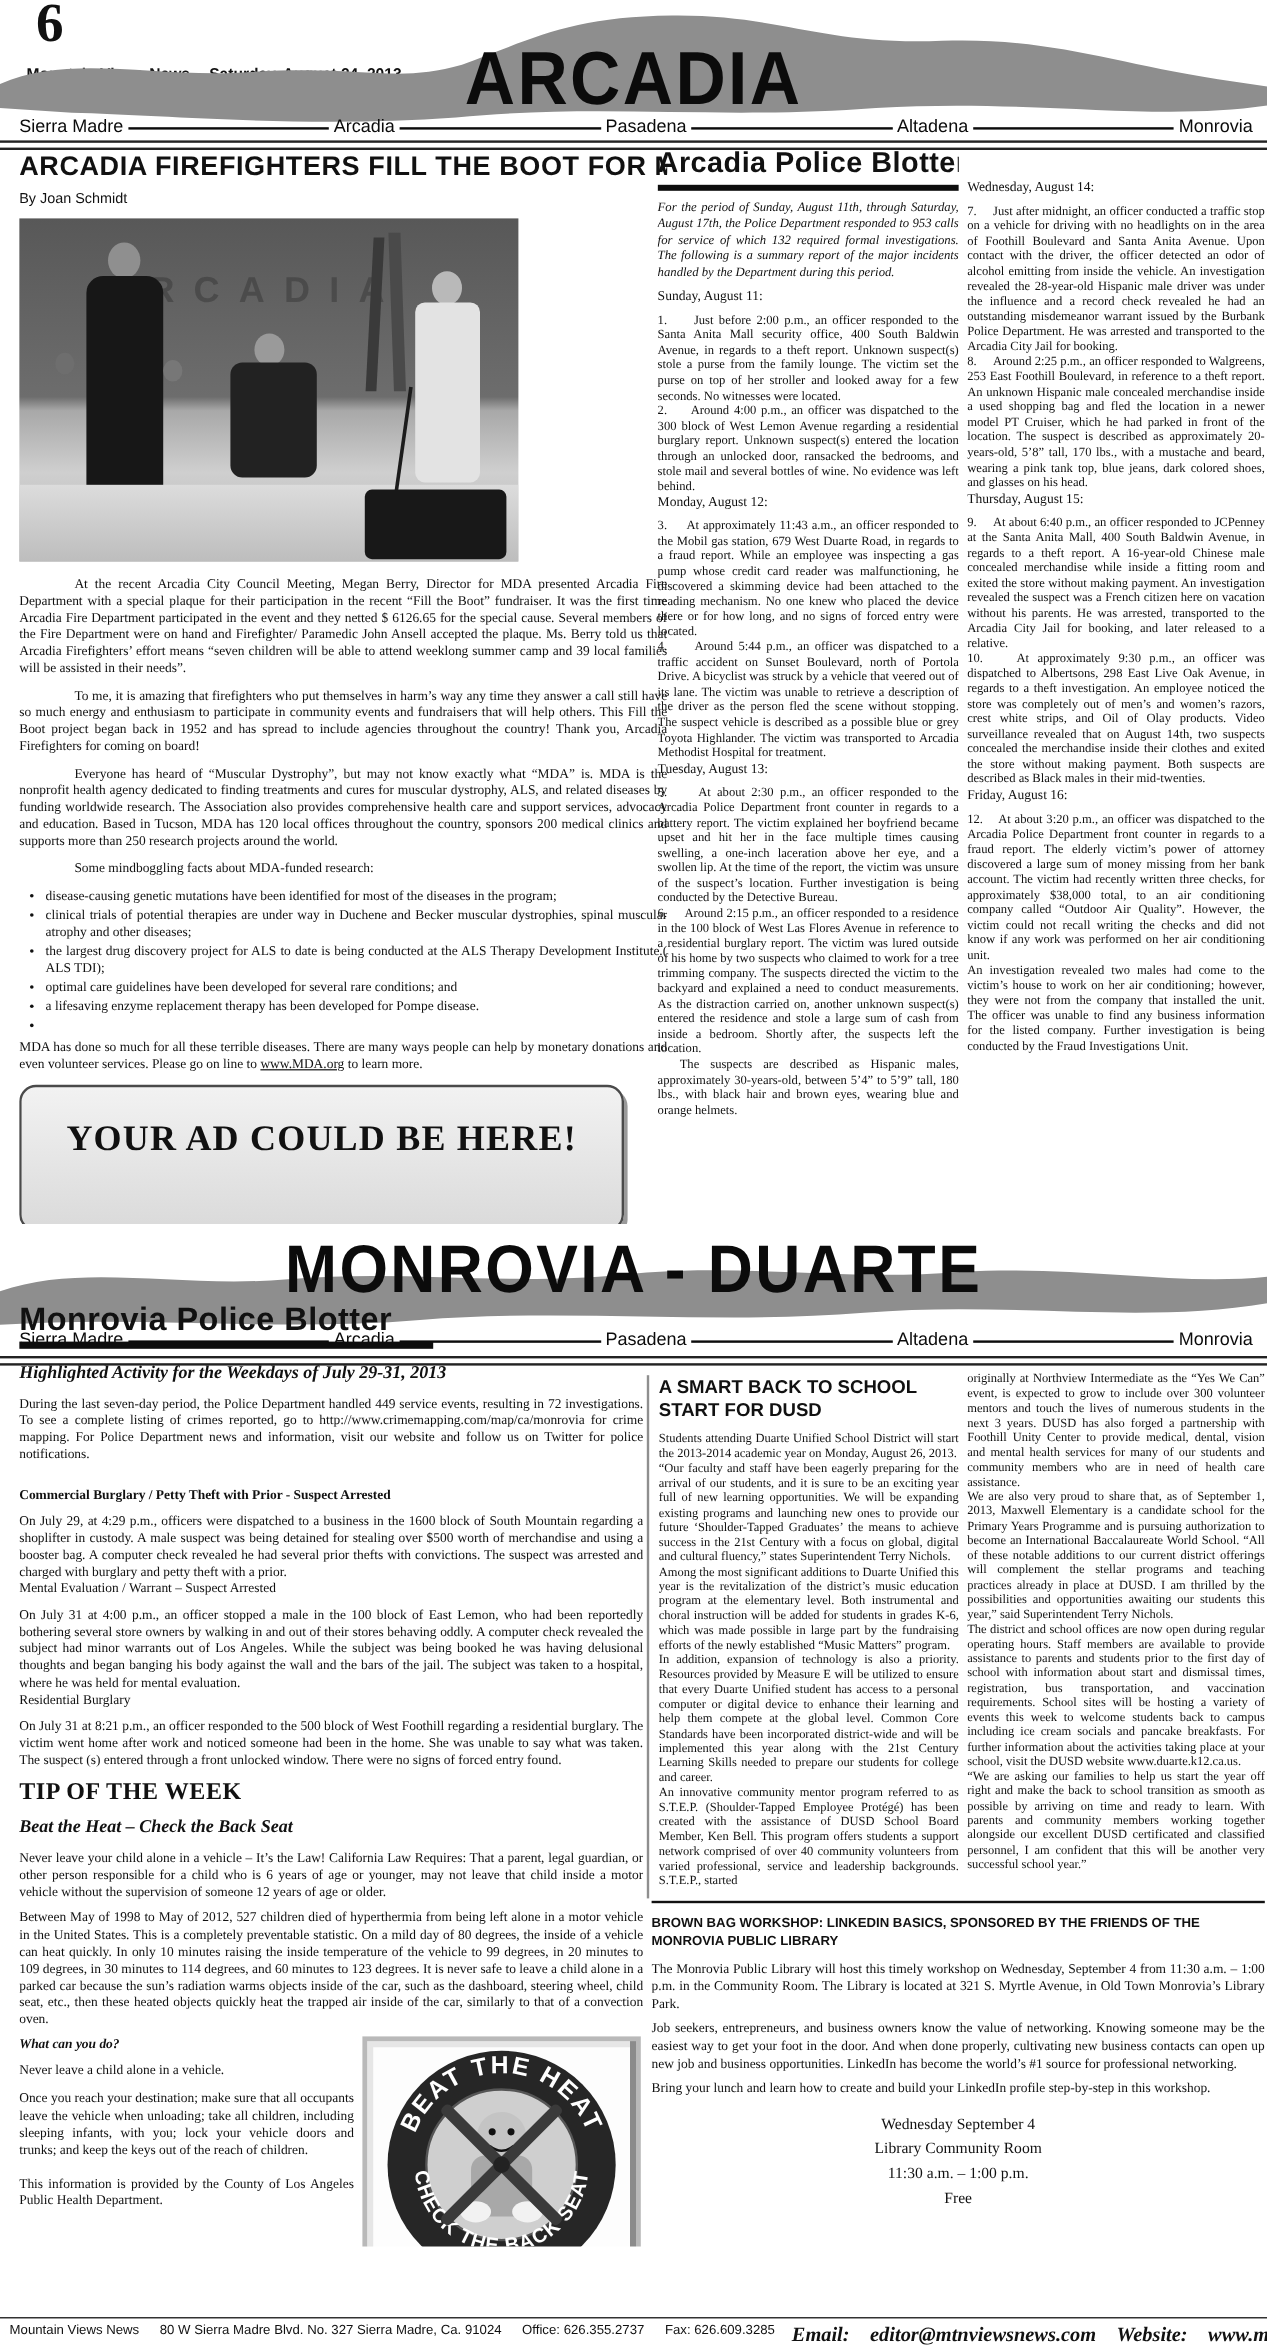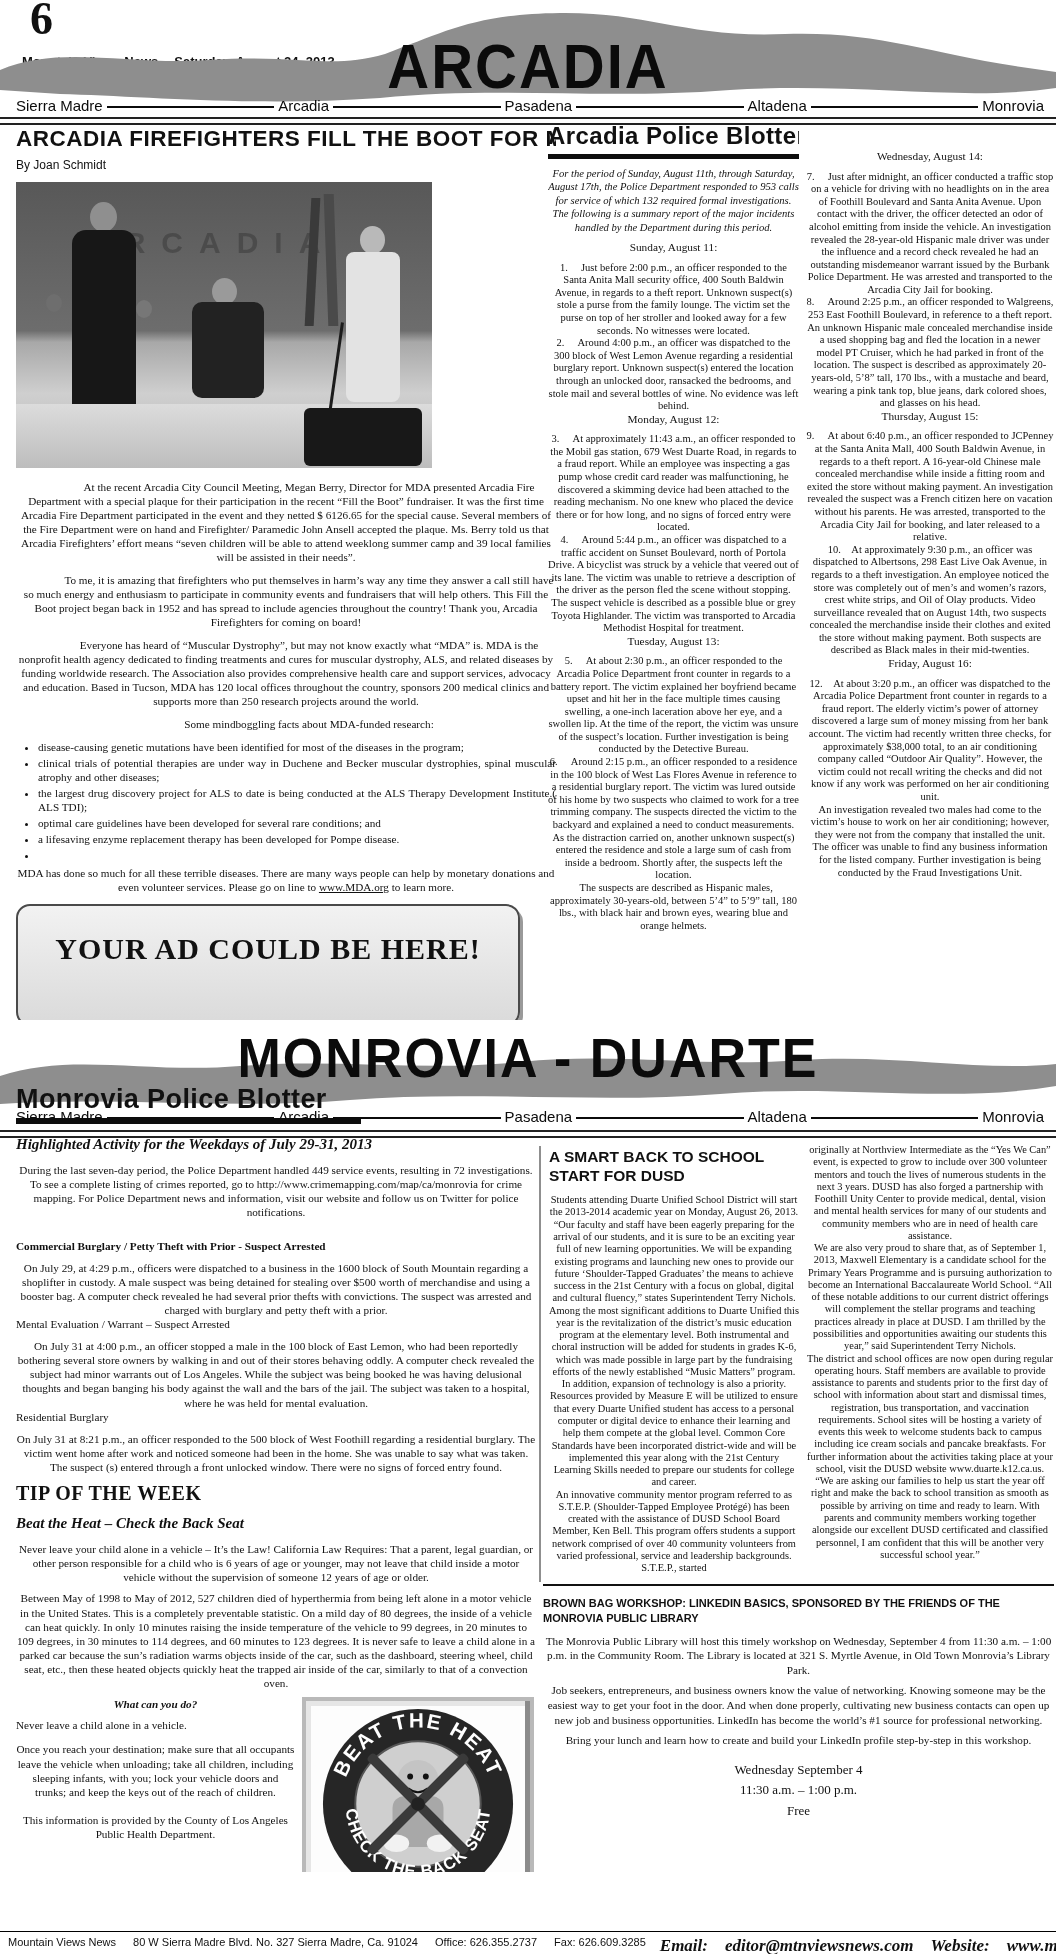--- a/index.html
+++ b/index.html
@@ -15,21 +15,21 @@
   .banner-title{position:absolute;left:0;right:0;text-align:center;font-weight:800;
         font-family:"Liberation Sans",sans-serif;color:#0b0b0b;letter-spacing:2px;
         transform:scaleY(1.08);}
   .cities{position:absolute;left:16px;right:12px;display:flex;align-items:center;
         font-family:"Liberation Sans",sans-serif;font-size:15px;font-weight:500;color:#0b0b0b;}
   .cities .seg{flex:1;height:2px;background:#0b0b0b;margin:2px 4px 0;}
   .dbl-rule{position:absolute;left:0;right:0;height:4px;border-top:2px solid #222;border-bottom:2px solid #222;}
 
   
   .col{position:absolute;overflow:hidden;text-align:justify;}
-  .col p{margin:0 0 7px;text-align:center;}
+  .col p{margin:0 0 7px;}
 
   
   .art-title{font-family:"Liberation Sans",sans-serif;font-weight:800;font-size:22.5px;
         letter-spacing:.5px;white-space:nowrap;text-align:left;}
   .byline{font-family:"Liberation Sans",sans-serif;font-size:12px;margin-top:6px;text-align:left;}
   .photo{position:relative;width:416px;height:286px;margin-top:10px;overflow:hidden;
         background:linear-gradient(180deg,#585858 0%,#6d6d6d 52%,#a8a8a8 56%,#cfcfcf 74%,#b3b3b3 100%);}
   .ph-walltext{position:absolute;left:70px;top:44px;font-family:"Liberation Sans",sans-serif;
         font-weight:800;font-size:30px;letter-spacing:16px;color:rgba(0,0,0,.22);}
   .ph{position:absolute;}
@@ -291,20 +291,21 @@
 
   <div class="col bb" style="left:543px;top:1584px;width:511px;height:340px;">
     <div class="bb-title">BROWN BAG WORKSHOP:  LINKEDIN BASICS, SPONSORED BY THE FRIENDS OF THE MONROVIA PUBLIC LIBRARY</div>
     <div class="bb-body">
       <p>The Monrovia Public Library will host this timely workshop on Wednesday, September 4 from 11:30 a.m. – 1:00 p.m. in the Community Room. The Library is located at 321 S. Myrtle Avenue, in Old Town Monrovia’s Library Park.</p>
       <p>Job seekers, entrepreneurs, and business owners know the value of networking. Knowing someone may be the easiest way to get your foot in the door. And when done properly, cultivating new business contacts can open up new job and business opportunities. LinkedIn has become the world’s #1 source for professional networking.</p>
       <p>Bring your lunch and learn how to create and build your LinkedIn profile step-by-step in this workshop.</p>
     </div>
     <div class="bb-event">
       <div>Wednesday September 4</div>
+      <div>Library Community Room</div>
       <div>11:30 a.m. – 1:00 p.m.</div>
       <div>Free</div>
     </div>
   </div>
 
   <div class="footer">
     <div class="grp">
       <span>Mountain Views News</span>
       <span>80 W Sierra Madre Blvd.  No. 327   Sierra Madre, Ca.  91024</span>
       <span>Office: 626.355.2737</span>

